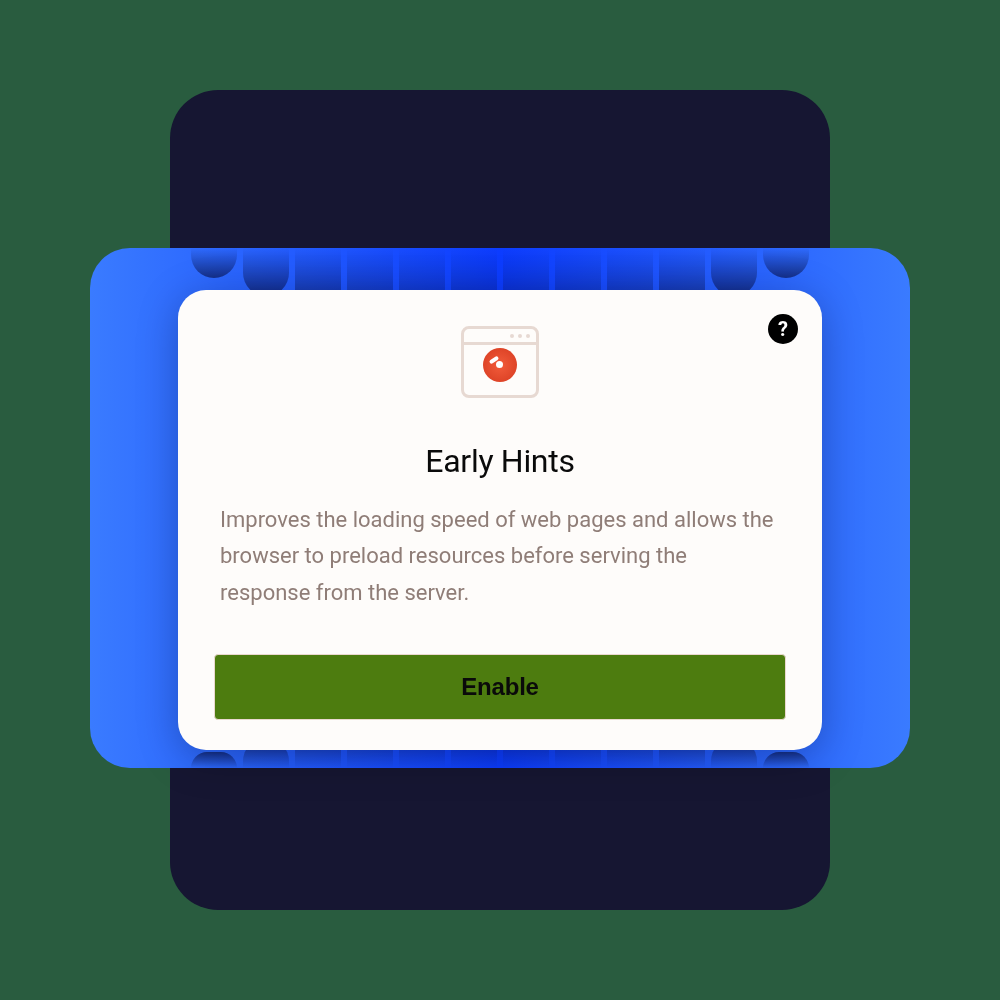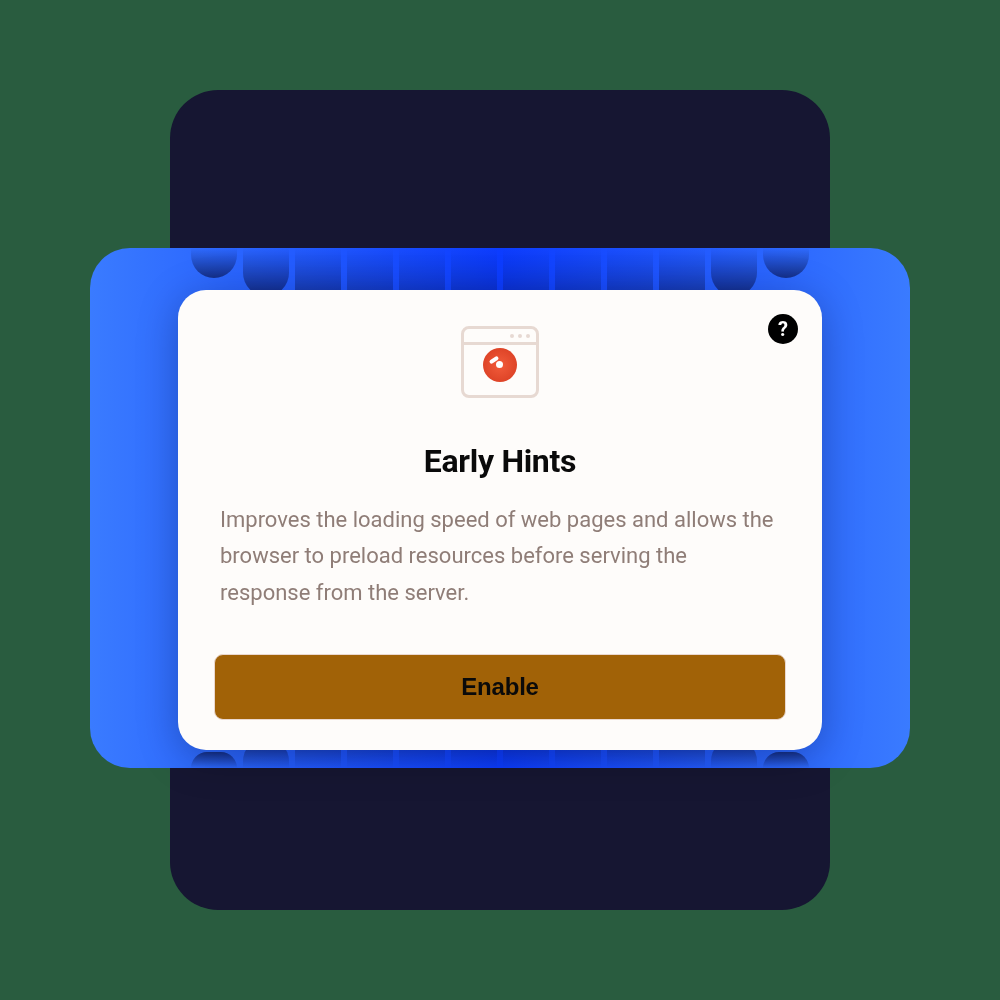--- a/index.html
+++ b/index.html
@@ -165,40 +165,40 @@
     position: absolute;
     width: 7px; height: 7px;
     background: #fff;
     border-radius: 50%;
     left: 13px; top: 13px;
   }
 
   .card h1 {
     margin-top: 44px;
     font-size: 32px;
-    font-weight: 700;
+    font-weight: 400;
     color: #0A0A0A;
     letter-spacing: -0.3px;
   }
   .card p {
     margin-top: 22px;
     font-size: 22px;
     line-height: 1.65;
     text-align: left;
     color: #8F7D77;
     max-width: 560px;
   }
 
   .enable-btn {
     margin-top: auto;
     width: 100%;
     padding: 18px;
     border: 1.5px solid #EAD8CF;
-    border-radius: 9px;
-    background: #a16207;
+    border-radius: 4px;
+    background: #4d7c0f;
     font-size: 24px;
     font-weight: 600;
     color: #0A0A0A;
     cursor: pointer;
     letter-spacing: -0.2px;
   }
 </style>
 </head>
 <body>
 

